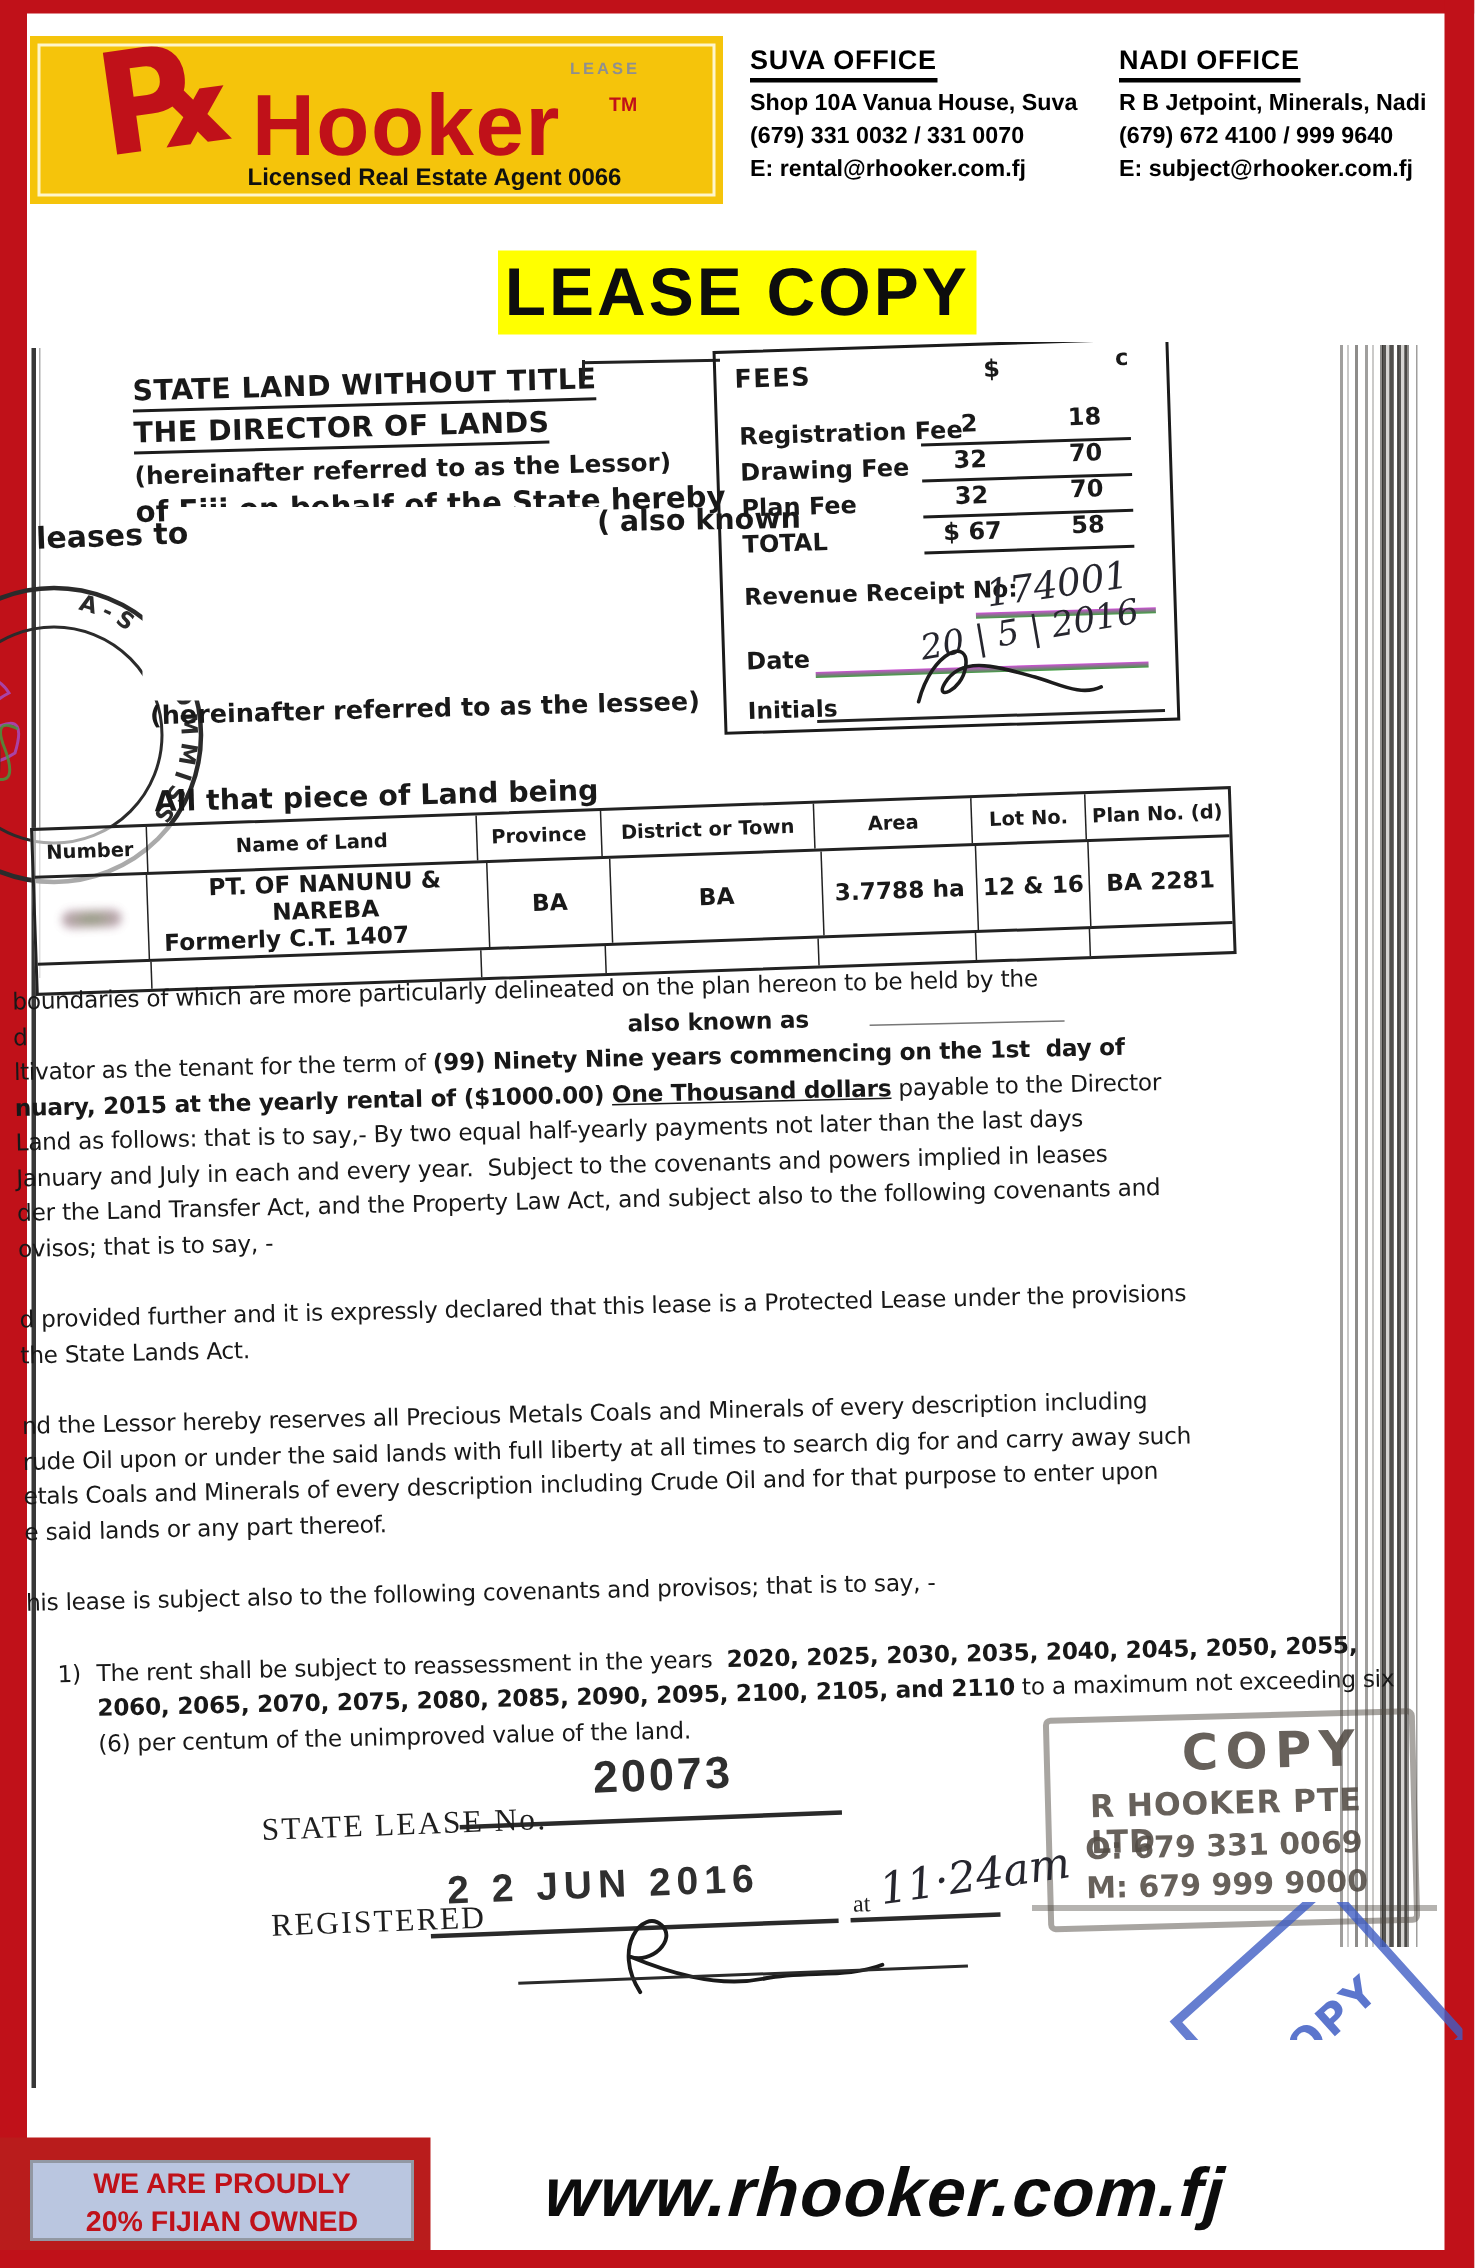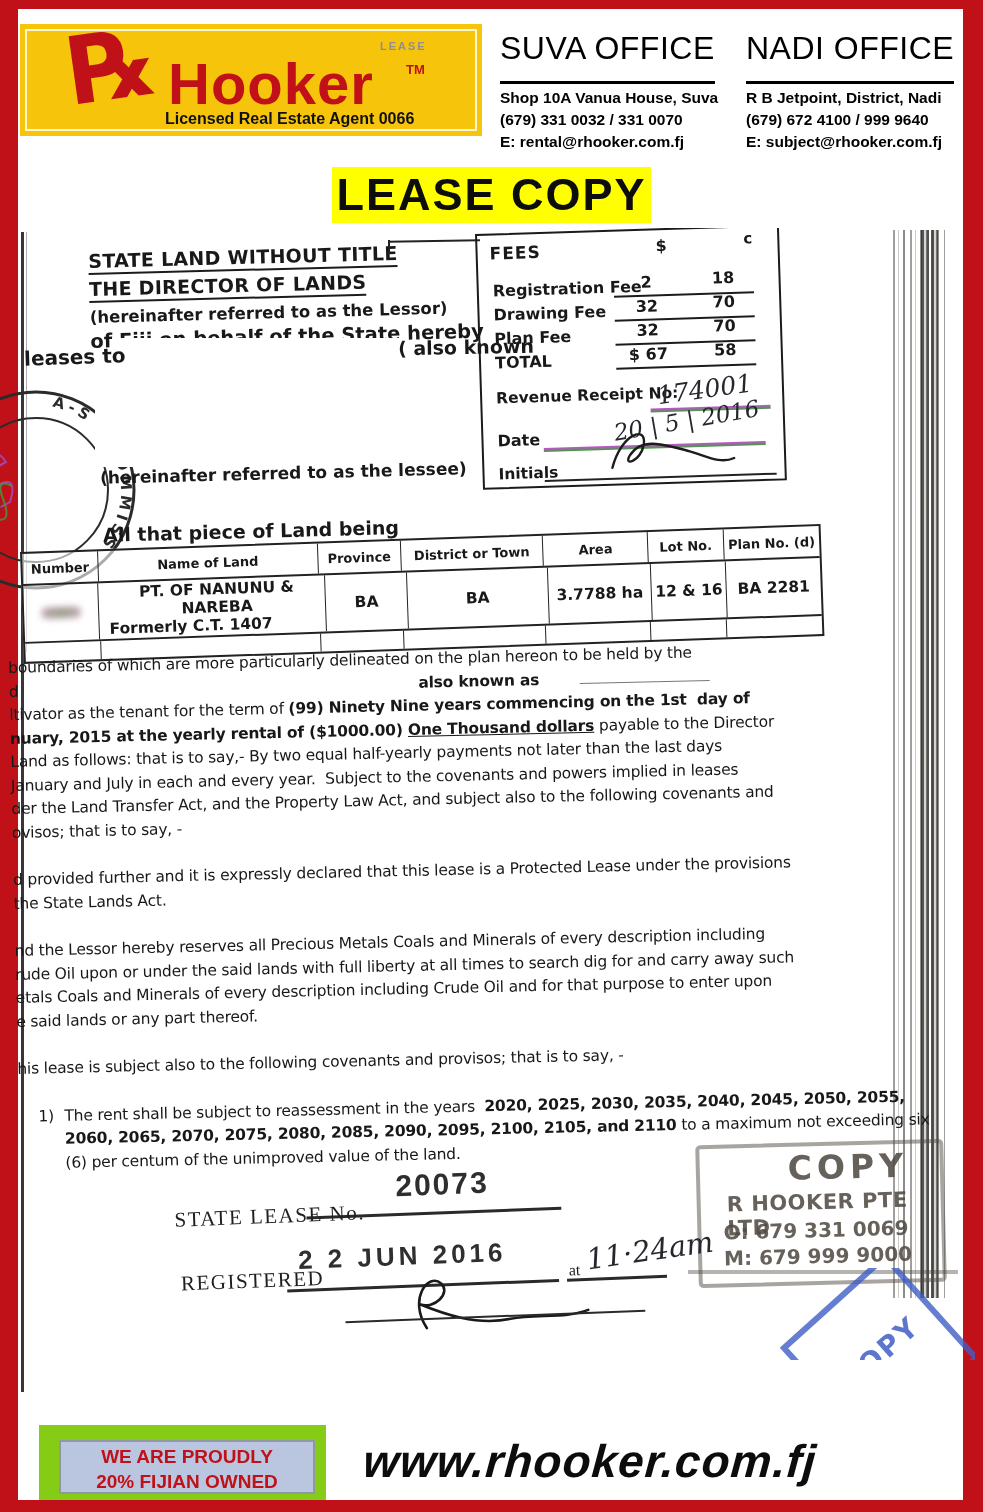--- a/index.html
+++ b/index.html
@@ -18,22 +18,22 @@
   .logo-box{position:absolute;left:20px;top:24px;width:462px;height:112px;background:#F5C40B;}
   .logo-inner{position:absolute;inset:5px;border:2px solid rgba(255,252,225,.9);}
   .logo-rx{position:absolute;left:50px;top:-4px;font-size:94px;line-height:1;color:#C01119;
            font-family:"DejaVu Sans",sans-serif;font-weight:600;transform:rotate(-8deg);}
   .logo-brand{position:absolute;left:148px;top:26px;font-size:58px;font-weight:800;color:#C01119;letter-spacing:1px;}
   .logo-fiji{position:absolute;left:360px;top:16px;font-size:11px;font-weight:700;color:#8f8f8f;letter-spacing:2px;}
   .logo-tm{position:absolute;left:386px;top:38px;font-size:13px;font-weight:700;color:#C01119;}
   .logo-tag{position:absolute;left:145px;top:86px;font-size:16px;font-weight:700;color:#101010;}
 
   .office{position:absolute;top:30px;color:#000;}
-  .office .o-title{font-size:32px;font-weight:400;letter-spacing:.5px;border-bottom:3px solid #000;
-                   display:inline-block;padding-bottom:14px;}
+  .office .o-title{font-size:18px;font-weight:700;letter-spacing:.5px;border-bottom:3px solid #000;
+                   display:inline-block;padding-bottom:1px;}
   .office .o-line{font-size:15.5px;font-weight:700;margin-top:5px;line-height:17px;}
   .office-suva{left:500px;width:240px;}
   .office-nadi{left:746px;width:216px;}
 
   
   .banner{position:absolute;left:0;right:0;top:167px;text-align:center;}
   .banner span{background:#FFFF00;color:#0d0d0d;font-size:45px;font-weight:800;letter-spacing:2px;
                padding:2px 4px;display:inline-block;}
 
   
@@ -130,21 +130,21 @@
   .reg .r-time{position:absolute;left:418px;top:70px;font-size:29px;transform:rotate(-6deg);}
   .rrule{position:absolute;height:2.5px;background:#2a2a2a;}
 
   .smear{position:absolute;left:688px;top:1042px;width:270px;height:4px;background:rgba(70,64,58,.4);}
   .bluewrap{position:absolute;left:775px;top:1040px;width:200px;height:92px;overflow:hidden;}
   .bluestamp{position:absolute;left:34px;top:14px;width:130px;height:130px;border:6px solid rgba(64,94,196,.8);
              transform:rotate(-42deg);display:flex;align-items:center;justify-content:center;}
   .bluestamp span{font-size:28px;font-weight:800;letter-spacing:2px;color:rgba(64,94,196,.85);}
 
   
-  .foot-red{position:absolute;left:0;top:1425px;width:287px;height:87px;background:#84cc16;margin-left:39px;}
+  .foot-red{position:absolute;left:0;top:1425px;width:287px;height:87px;background:#b91c1c;}
   .foot-badge{position:absolute;left:20px;top:15px;width:256px;height:54px;background:#BAC6E0;
               border:2px solid #9298a3;text-align:center;color:#C01119;font-weight:800;font-size:19px;
               line-height:25px;padding-top:2px;box-sizing:border-box;}
   .website{position:absolute;left:330px;top:1434px;width:520px;text-align:center;font-size:46px;
            font-weight:700;font-style:italic;color:#0c0c0c;letter-spacing:1px;transform:skewX(-4deg);}
 </style>
 </head>
 <body>
 
 <div class="page">
@@ -163,21 +163,21 @@
   </div>
 
   <div class="office office-suva">
     <div class="o-title">SUVA OFFICE</div>
     <div class="o-line">Shop 10A Vanua House, Suva</div>
     <div class="o-line">(679) 331 0032 / 331 0070</div>
     <div class="o-line">E: rental@rhooker.com.fj</div>
   </div>
   <div class="office office-nadi">
     <div class="o-title">NADI OFFICE</div>
-    <div class="o-line">R B Jetpoint, District, Nadi</div>
+    <div class="o-line">R B Jetpoint, Minerals, Nadi</div>
     <div class="o-line">(679) 672 4100 / 999 9640</div>
     <div class="o-line">E: subject@rhooker.com.fj</div>
   </div>
 
   <div class="banner">
     <span>LEASE COPY</span>
   </div>
 
   <div class="docwrap">
 

